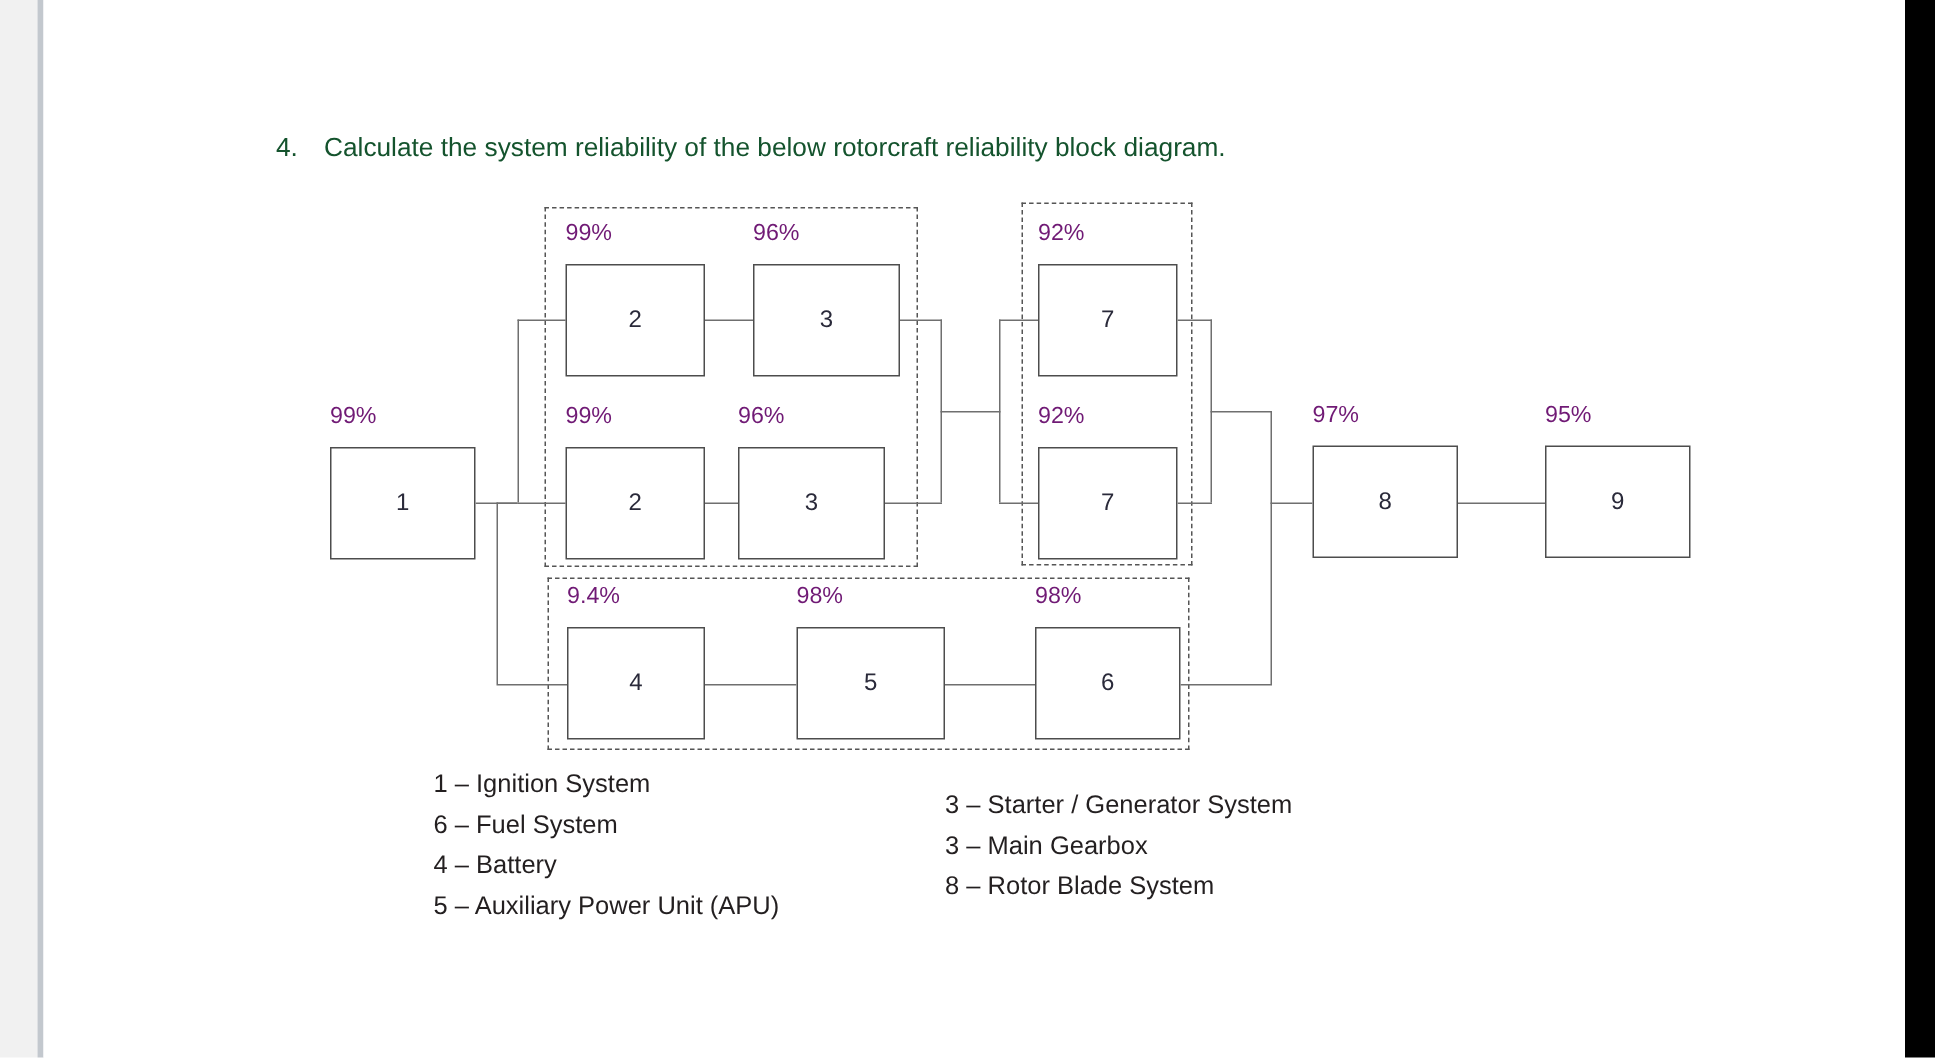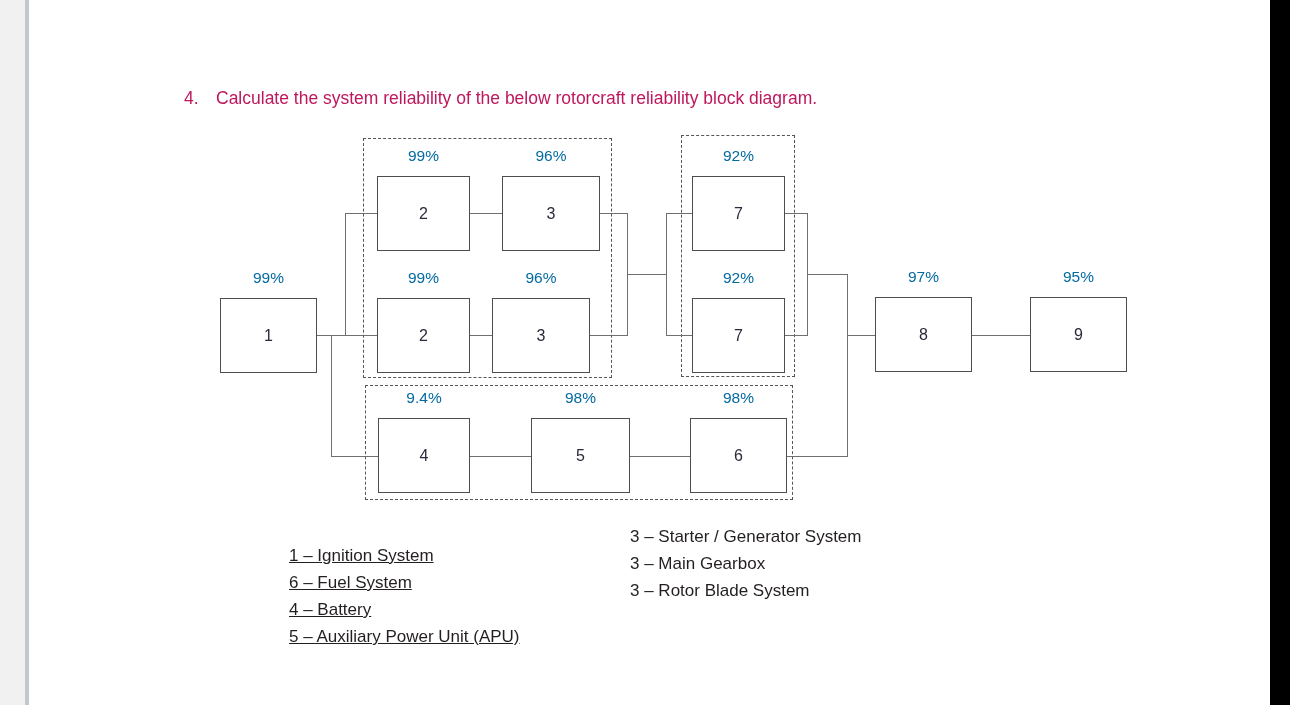--- a/index.html
+++ b/index.html
@@ -45,21 +45,21 @@
     background: #000000;
   }
 
   
   .question {
     position: absolute;
     left: 184px;
     top: 88px;
     width: 900px;
     font-size: 17.5px;
-    color: #be185d;
+    color: #14532d;
     white-space: nowrap;
   }
   .q-num {
     display: inline-block;
     width: 32px;
   }
 
   
   #diagram {
     position: absolute;
@@ -74,22 +74,22 @@
     display: flex;
     align-items: center;
     justify-content: center;
     font-size: 16px;
     color: #2a2a3a;
     z-index: 3;
   }
   .rbd-label {
     position: absolute;
     font-size: 15.5px;
-    color: #0369a1;
-    text-align: center;
+    color: #701a75;
+    text-align: left;
     z-index: 3;
     white-space: nowrap;
   }
   .dash-group {
     position: absolute;
     box-sizing: border-box;
     border: 1.5px dashed #555555;
     background: transparent;
     z-index: 1;
   }
@@ -102,21 +102,21 @@
   .wire.v { width: 1.4px; }
 
   
   .legend {
     position: absolute;
     font-size: 17px;
     color: #231f20;
     line-height: 27px;
     white-space: nowrap;
   }
-  .legend-col-left { left: 289px; top: 542px; text-decoration: underline; }
+  .legend-col-left { left: 289px; top: 509px; }
   .legend-col-right { left: 630px; top: 523px; }
   .legend-row { display: block; }
 </style>
 </head>
 <body>
 
 <div id="viewport">
 
   <div class="gutter-left"></div>
   <div class="gutter-left-rule"></div>
@@ -210,16 +210,16 @@
 
   <div class="legend legend-col-left">
       <span class="legend-row">1 – Ignition System</span>
       <span class="legend-row">6 – Fuel System</span>
       <span class="legend-row">4 – Battery</span>
       <span class="legend-row">5 – Auxiliary Power Unit (APU)</span>
     </div>
   <div class="legend legend-col-right">
       <span class="legend-row">3 – Starter / Generator System</span>
       <span class="legend-row">3 – Main Gearbox</span>
-      <span class="legend-row">3 – Rotor Blade System</span>
+      <span class="legend-row">8 – Rotor Blade System</span>
     </div>
 
 </div>
 
 </body></html>

